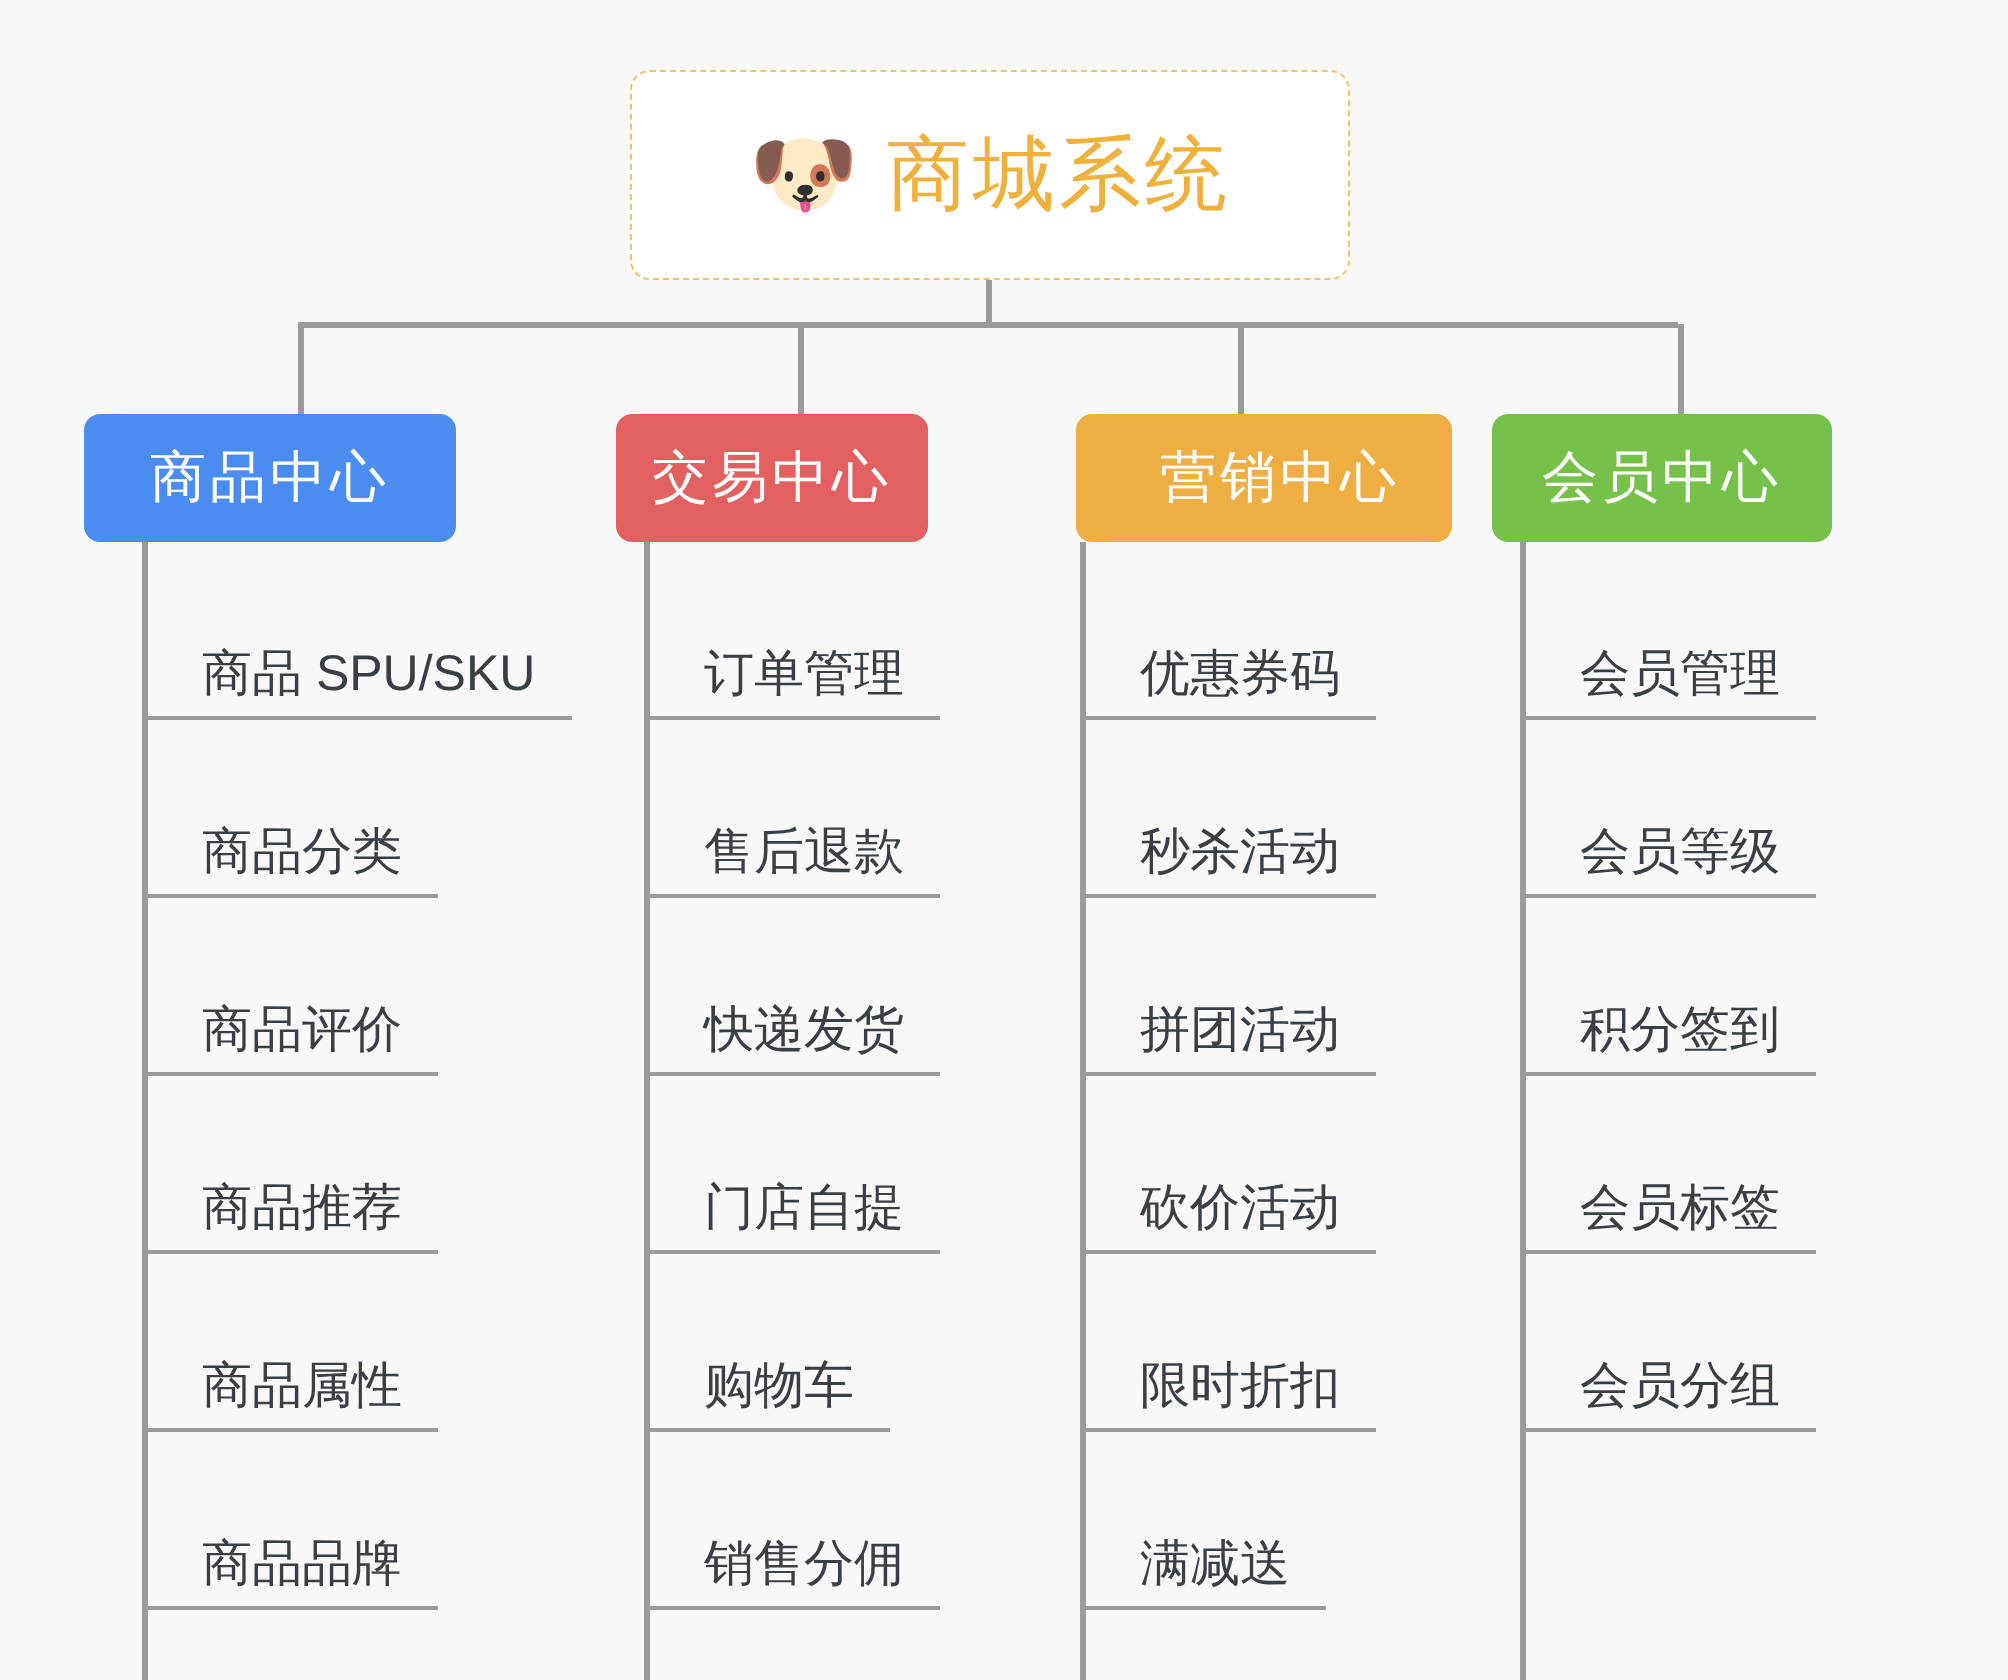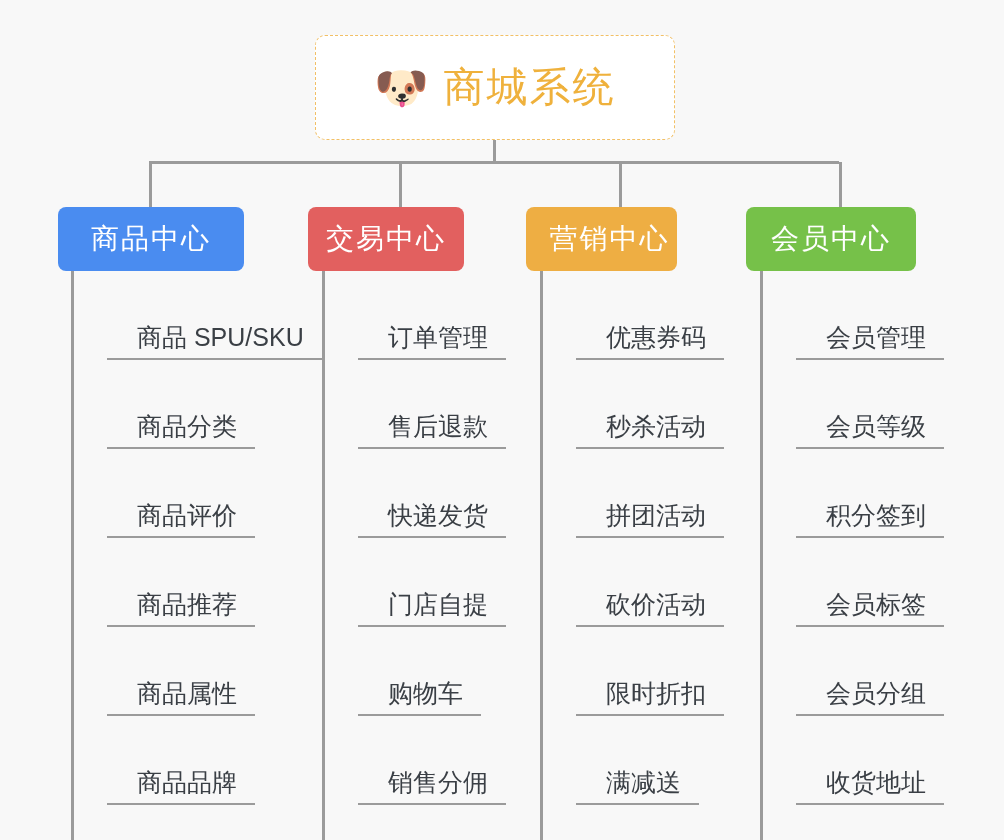--- a/index.html
+++ b/index.html
@@ -112,48 +112,47 @@
     margin: 0;
     padding: 0;
   }
   .leaf {
     position: relative;
     height: 89px;
     display: flex;
     align-items: flex-end;
     justify-content: flex-start;
     box-sizing: border-box;
-    padding-left: 36px;
   }
   .leaf-label {
     display: inline-block;
     font-size: 25px;
     color: #3a3f45;
     white-space: nowrap;
     padding: 0 18px 6px 30px;
     border-bottom: 2px solid #9b9b9b;
     line-height: 1.2;
   }
 
   
   .branch-1 { left: 0px; }
   .branch-1 .branch-drop { left: 149px; }
-  .branch-1 .branch-header { left: 58px; width: 186px; background: #4a8cf0; }
+  .branch-1 .branch-header { left: 42px; width: 186px; background: #4a8cf0; }
   .branch-1 .trunk { left: 71px; height: 620px; }
   .branch-1 .leaf-list { left: 71px; }
 
   .branch-2 { left: 0px; }
   .branch-2 .branch-drop { left: 399px; }
   .branch-2 .branch-header { left: 308px; width: 156px; background: #e2605f; }
   .branch-2 .trunk { left: 322px; height: 620px; }
   .branch-2 .leaf-list { left: 322px; }
 
   .branch-3 { left: 0px; }
   .branch-3 .branch-drop { left: 619px; }
-  .branch-3 .branch-header { left: 526px; width: 151px; background: #eeae43; padding-left: 16px; }
+  .branch-3 .branch-header { left: 538px; width: 188px; background: #eeae43; padding-left: 16px; }
   .branch-3 .trunk { left: 540px; height: 620px; }
   .branch-3 .leaf-list { left: 540px; }
 
   .branch-4 { left: 0px; }
   .branch-4 .branch-drop { left: 839px; }
   .branch-4 .branch-header { left: 746px; width: 170px; background: #76c149; }
   .branch-4 .trunk { left: 760px; height: 620px; }
   .branch-4 .leaf-list { left: 760px; }
 </style>
 </head>
@@ -260,19 +259,16 @@
         </li>
       <li class="leaf">
           <span class="leaf-label">积分签到</span>
         </li>
       <li class="leaf">
           <span class="leaf-label">会员标签</span>
         </li>
       <li class="leaf">
           <span class="leaf-label">会员分组</span>
         </li>
-      <li class="leaf">
-          <span class="leaf-label">收货地址</span>
-        </li>
     </ul>
   </div>
 
 </div>
 
 </body></html>

